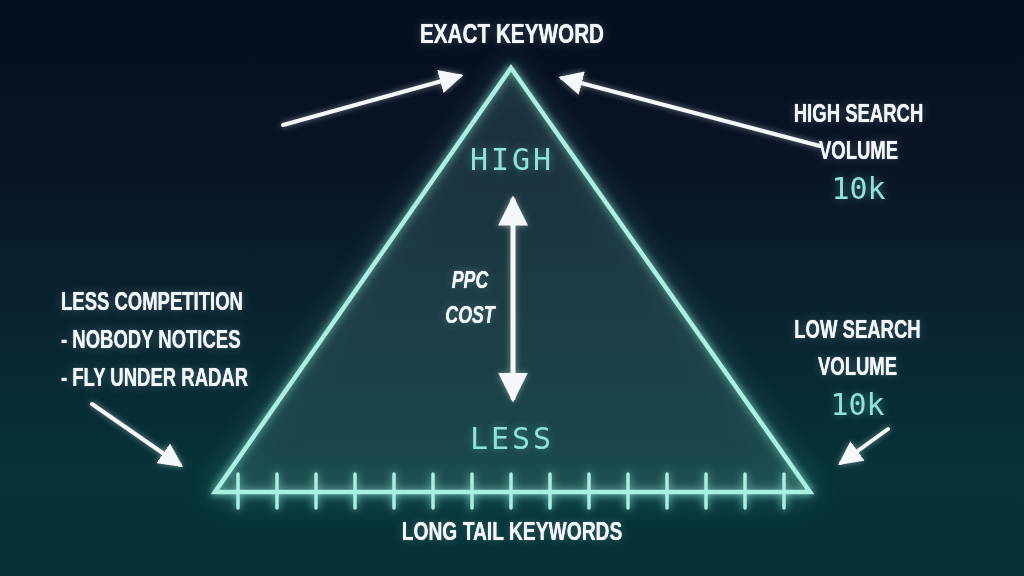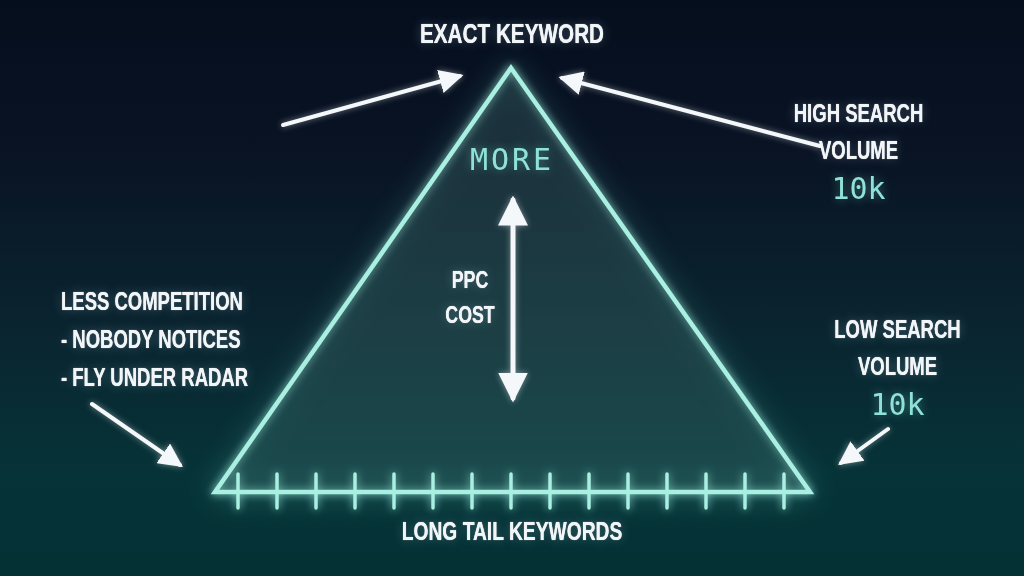--- a/index.html
+++ b/index.html
@@ -44,28 +44,28 @@
   .lt-block       { left: 44px; top: 93px; }
   .lt-block .line { font-size: 25px; line-height: 40px; }
 
   .lb-block       { left: 61px; top: 282px; }
   .lb-block .line { font-size: 25px; line-height: 38px; }
 
   .rt-block       { left: 756px; top: 95px; width: 205px; }
   .rt-block .line { font-size: 25px; line-height: 37px; text-align: center; }
   .rt-block .val  { font-size: 30px; line-height: 40px; text-align: center; }
 
-  .rb-block       { left: 795px; top: 311px; width: 205px; }
+  .rb-block       { left: 755px; top: 311px; width: 205px; }
   .rb-block .line { font-size: 25px; line-height: 37px; text-align: center; }
   .rb-block .val  { font-size: 30px; line-height: 40px; text-align: center; }
 
   .axis-more      { left: 412px; top: 142px; width: 200px; font-size: 30px; letter-spacing: 3px; text-align: center; }
   .axis-less      { left: 412px; top: 421px; width: 200px; font-size: 30px; letter-spacing: 3px; text-align: center; }
 
-  .ppc-block       { left: 420px; top: 262px; width: 100px; }
+  .ppc-block       { left: 420px; top: 262px; width: 100px; font-style: italic; }
   .ppc-block .line { font-size: 24px; line-height: 35px; text-align: center; }
 
   .base-label     { top: 516px; left: 0; width: 1024px; font-size: 26px; text-align: center; }
 </style>
 </head>
 <body>
 
 <div class="stage">
 
   <svg class="overlay" width="1024" height="576" viewBox="0 0 1024 576">
@@ -119,23 +119,24 @@
     <div class="line condensed origin-center">VOLUME</div>
     <div class="val teal-mono">10k</div>
   </div>
 
   <div class="txt rb-block">
     <div class="line condensed origin-center">LOW SEARCH</div>
     <div class="line condensed origin-center">VOLUME</div>
     <div class="val teal-mono">10k</div>
   </div>
 
-  <div class="txt axis-more teal-mono">MORE</div>
+  <div class="txt axis-more teal-mono">HIGH</div>
 
   <div class="txt ppc-block">
     <div class="line condensed origin-center">PPC</div>
     <div class="line condensed origin-center">COST</div>
   </div>
 
+  <div class="txt axis-less teal-mono">LESS</div>
 
   <div class="txt base-label condensed origin-center">LONG TAIL KEYWORDS</div>
 
 </div>
 
 </body></html>

